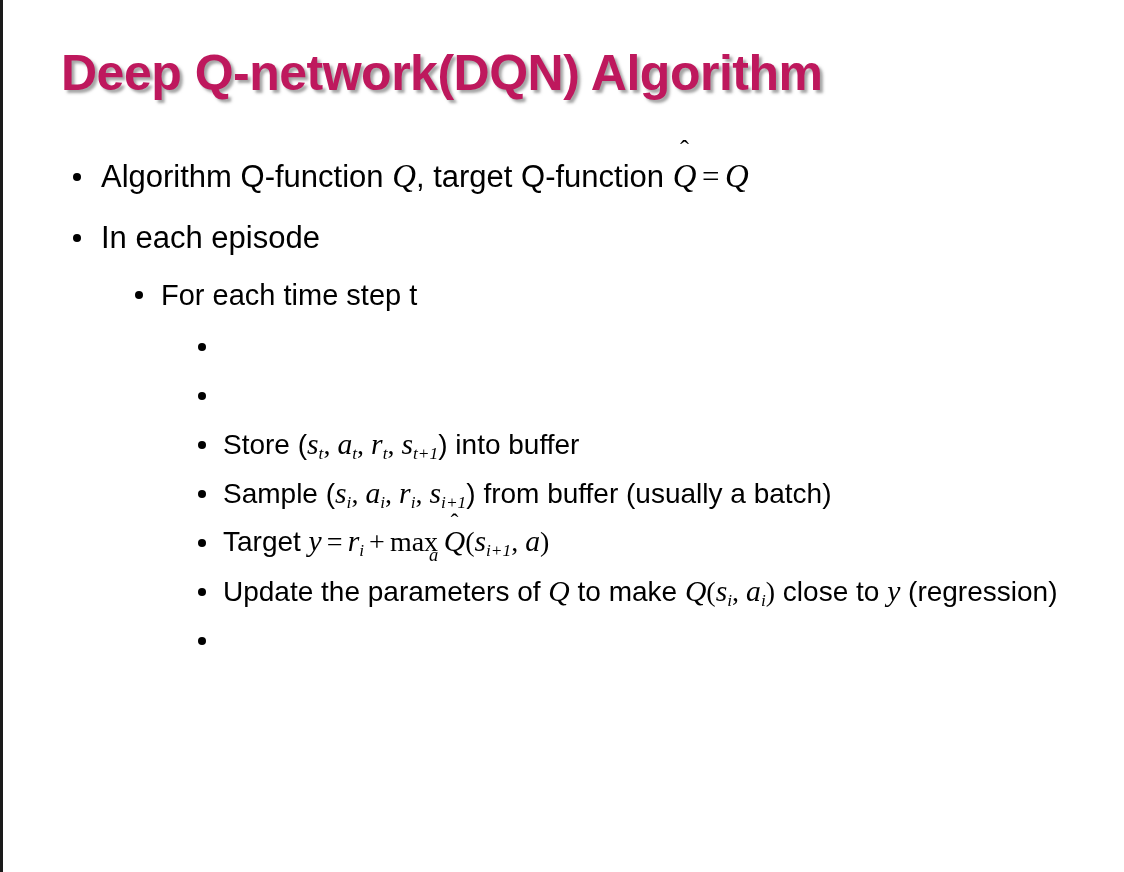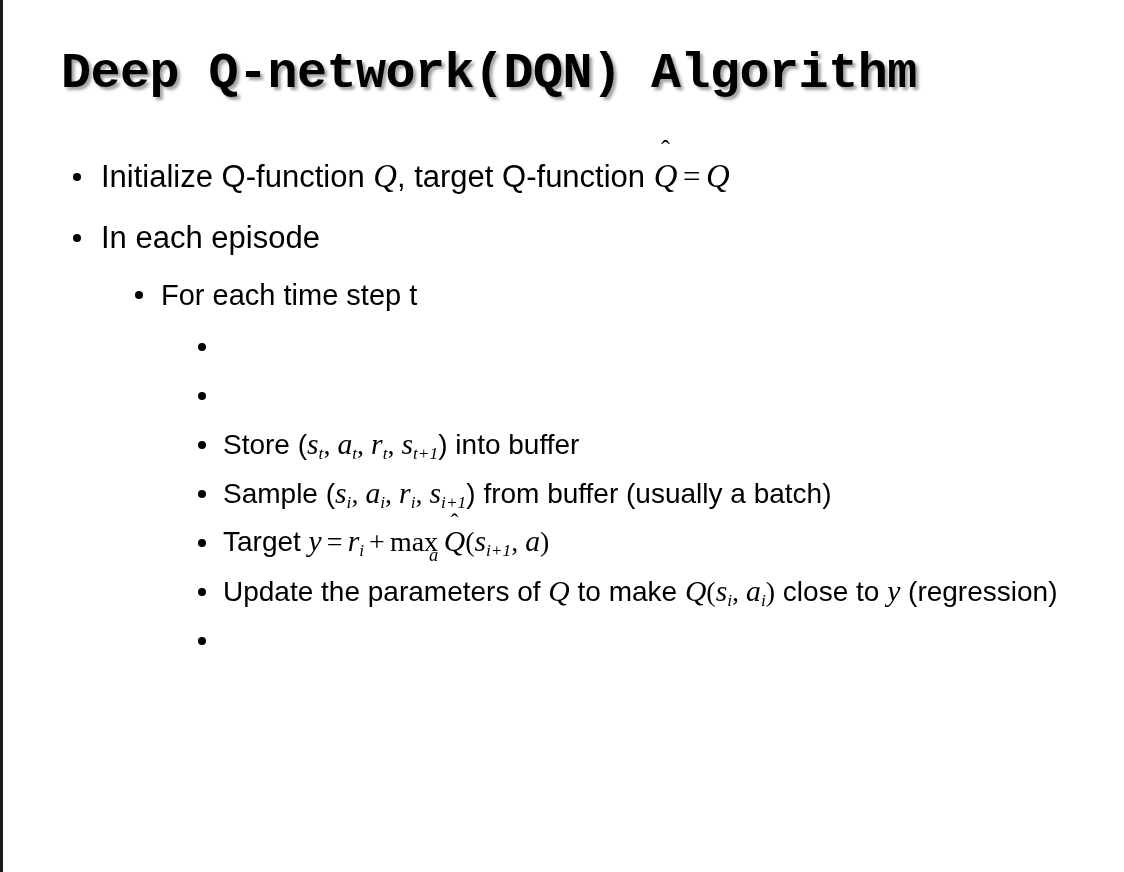--- a/index.html
+++ b/index.html
@@ -17,27 +17,27 @@
     border-left: 3px solid #1a1a1a;
     font-family: "Liberation Sans", sans-serif;
     color: #000000;
   }
 
   
   .title {
     position: absolute;
     left: 58px;
     top: 46px;
-    font-family: Liberation Mono, monospace;
+    font-family: Liberation Sans, sans-serif;
     font-size: 50px;
     font-weight: bold;
     letter-spacing: -0.5px;
     line-height: 1.1;
     white-space: nowrap;
-    color: #000000;
+    color: #be185d;
     text-shadow: 3px 3px 3px rgba(90,90,90,0.55);
   }
 
   
   .body {
     position: absolute;
     left: 0;
     top: 146px;
     width: 1124px;
   }
@@ -161,21 +161,21 @@
 <body>
 
 <div class="slide">
 
   <div class="title">Deep Q-network(DQN) Algorithm</div>
 
   <div class="body">
 
     <div class="li lvl1">
       <span class="bullet"></span>
-      <span class="txt"><span>Initialize Q-function </span><span class="m">Q</span><span>, target Q-function </span><span class="hatwrap nowrapseg"><span class="hat">̂</span><span class="m">Q</span></span><span class="op">=</span><span class="m">Q</span></span>
+      <span class="txt"><span>Algorithm Q-function </span><span class="m">Q</span><span>, target Q-function </span><span class="hatwrap nowrapseg"><span class="hat">̂</span><span class="m">Q</span></span><span class="op">=</span><span class="m">Q</span></span>
     </div>
 
     <div class="li lvl1">
       <span class="bullet"></span>
       <span class="txt">In each episode</span>
     </div>
 
     <div class="li lvl2">
       <span class="bullet"></span>
       <span class="txt">For each time step t</span>

